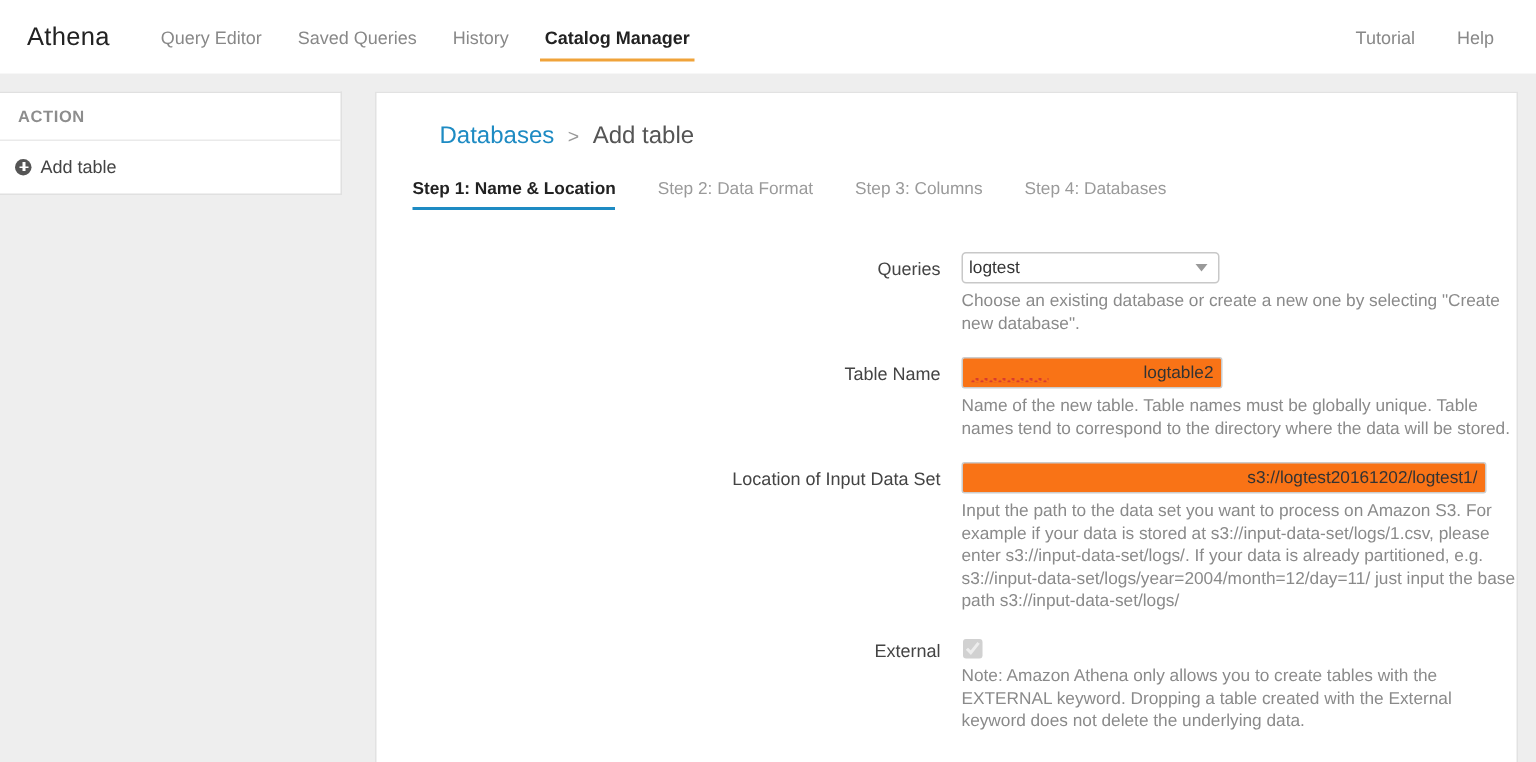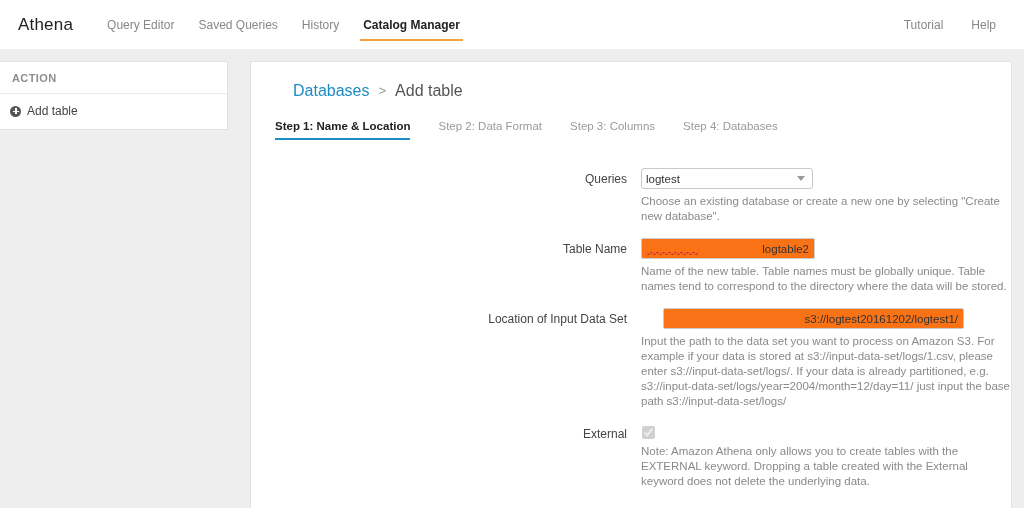--- a/index.html
+++ b/index.html
@@ -254,21 +254,21 @@
     color: #333333;
     border: 1px solid #cccccc;
     border-radius: 2px;
     background: #f97316;
     padding: 1px 5px;
     box-sizing: border-box;
     outline: none;
     text-align: right;
   }
   .input-tablename { width: 174px; }
-  .input-location  { width: 301px; margin-left: 22px; }
+  .input-location  { width: 350px; }
 
   .spell {
     position: relative;
     display: inline-block;
   }
   .spell-underline {
     position: absolute;
     left: 6px;
     bottom: 4px;
     height: 3px;

